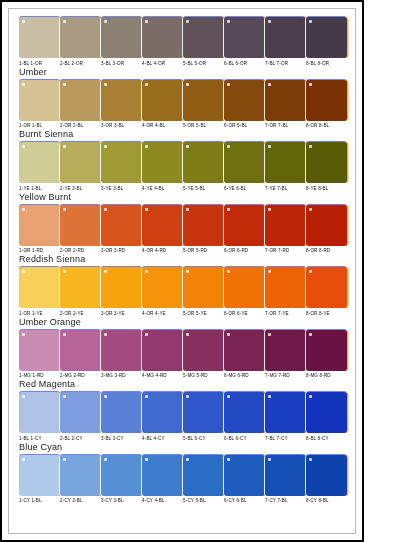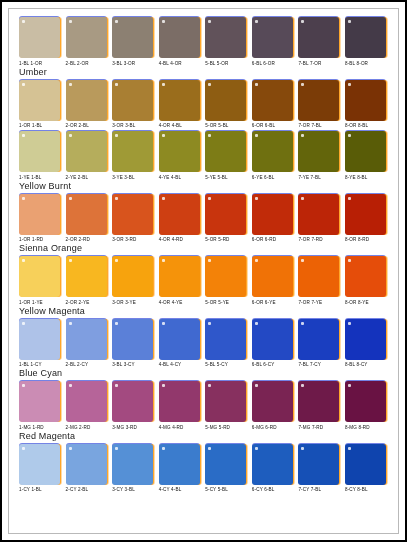--- a/index.html
+++ b/index.html
@@ -8,21 +8,21 @@
     background: #ffffff;
   }
   body {
     width: 407px;
     height: 542px;
     font-family: "Liberation Sans", sans-serif;
     overflow: hidden;
   }
   #chart-page {
     position: relative;
-    width: 407px;
+    width: 364px;
     height: 542px;
     box-sizing: border-box;
     background: #ffffff;
     border: 2px solid #000000;
   }
   #page-inner {
     position: absolute;
     left: 6px;
     top: 6px;
     right: 6px;
@@ -159,20 +159,21 @@
           </div>
           <div class="swatch-cell">
             <div class="swatch-chip" style="background: rgb(123, 60, 7);"></div>
             <div class="swatch-label">7-OR 7-BL</div>
           </div>
           <div class="swatch-cell">
             <div class="swatch-chip" style="background: rgb(122, 50, 5);"></div>
             <div class="swatch-label">8-OR 8-BL</div>
           </div>
         </div>
+        <div class="row-title">Burnt Sienna</div>
       </div>
       <div class="swatch-row">
         <div class="swatch-strip">
           <div class="swatch-cell">
             <div class="swatch-chip" style="background: rgb(207, 204, 149);"></div>
             <div class="swatch-label">1-YE 1-BL</div>
           </div>
           <div class="swatch-cell">
             <div class="swatch-chip" style="background: rgb(181, 173, 92);"></div>
             <div class="swatch-label">2-YE 2-BL</div>
@@ -232,21 +233,21 @@
           </div>
           <div class="swatch-cell">
             <div class="swatch-chip" style="background: rgb(188, 37, 7);"></div>
             <div class="swatch-label">7-OR 7-RD</div>
           </div>
           <div class="swatch-cell">
             <div class="swatch-chip" style="background: rgb(184, 31, 5);"></div>
             <div class="swatch-label">8-OR 8-RD</div>
           </div>
         </div>
-        <div class="row-title">Sienna Orange</div>
+        <div class="row-title">Reddish Sienna</div>
       </div>
       <div class="swatch-row">
         <div class="swatch-strip">
           <div class="swatch-cell">
             <div class="swatch-chip" style="background: rgb(247, 208, 90);"></div>
             <div class="swatch-label">1-OR 1-YE</div>
           </div>
           <div class="swatch-cell">
             <div class="swatch-chip" style="background: rgb(248, 183, 32);"></div>
             <div class="swatch-label">2-OR 2-YE</div>
@@ -269,21 +270,58 @@
           </div>
           <div class="swatch-cell">
             <div class="swatch-chip" style="background: rgb(236, 98, 5);"></div>
             <div class="swatch-label">7-OR 7-YE</div>
           </div>
           <div class="swatch-cell">
             <div class="swatch-chip" style="background: rgb(229, 77, 10);"></div>
             <div class="swatch-label">8-OR 8-YE</div>
           </div>
         </div>
-        <div class="row-title">Yellow Magenta</div>
+        <div class="row-title">Umber Orange</div>
+      </div>
+      <div class="swatch-row">
+        <div class="swatch-strip">
+          <div class="swatch-cell">
+            <div class="swatch-chip" style="background: rgb(203, 140, 180);"></div>
+            <div class="swatch-label">1-MG 1-RD</div>
+          </div>
+          <div class="swatch-cell">
+            <div class="swatch-chip" style="background: rgb(182, 100, 153);"></div>
+            <div class="swatch-label">2-MG 2-RD</div>
+          </div>
+          <div class="swatch-cell">
+            <div class="swatch-chip" style="background: rgb(163, 74, 128);"></div>
+            <div class="swatch-label">3-MG 3-RD</div>
+          </div>
+          <div class="swatch-cell">
+            <div class="swatch-chip" style="background: rgb(146, 56, 108);"></div>
+            <div class="swatch-label">4-MG 4-RD</div>
+          </div>
+          <div class="swatch-cell">
+            <div class="swatch-chip" style="background: rgb(135, 48, 95);"></div>
+            <div class="swatch-label">5-MG 5-RD</div>
+          </div>
+          <div class="swatch-cell">
+            <div class="swatch-chip" style="background: rgb(122, 36, 83);"></div>
+            <div class="swatch-label">6-MG 6-RD</div>
+          </div>
+          <div class="swatch-cell">
+            <div class="swatch-chip" style="background: rgb(110, 26, 73);"></div>
+            <div class="swatch-label">7-MG 7-RD</div>
+          </div>
+          <div class="swatch-cell">
+            <div class="swatch-chip" style="background: rgb(105, 18, 67);"></div>
+            <div class="swatch-label">8-MG 8-RD</div>
+          </div>
+        </div>
+        <div class="row-title">Red Magenta</div>
       </div>
       <div class="swatch-row">
         <div class="swatch-strip">
           <div class="swatch-cell">
             <div class="swatch-chip" style="background: rgb(174, 194, 232);"></div>
             <div class="swatch-label">1-BL 1-CY</div>
           </div>
           <div class="swatch-cell">
             <div class="swatch-chip" style="background: rgb(127, 158, 224);"></div>
             <div class="swatch-label">2-BL 2-CY</div>
@@ -307,57 +345,20 @@
           <div class="swatch-cell">
             <div class="swatch-chip" style="background: rgb(26, 62, 192);"></div>
             <div class="swatch-label">7-BL 7-CY</div>
           </div>
           <div class="swatch-cell">
             <div class="swatch-chip" style="background: rgb(20, 51, 189);"></div>
             <div class="swatch-label">8-BL 8-CY</div>
           </div>
         </div>
         <div class="row-title">Blue Cyan</div>
-      </div>
-      <div class="swatch-row">
-        <div class="swatch-strip">
-          <div class="swatch-cell">
-            <div class="swatch-chip" style="background: rgb(203, 140, 180);"></div>
-            <div class="swatch-label">1-MG 1-RD</div>
-          </div>
-          <div class="swatch-cell">
-            <div class="swatch-chip" style="background: rgb(182, 100, 153);"></div>
-            <div class="swatch-label">2-MG 2-RD</div>
-          </div>
-          <div class="swatch-cell">
-            <div class="swatch-chip" style="background: rgb(163, 74, 128);"></div>
-            <div class="swatch-label">3-MG 3-RD</div>
-          </div>
-          <div class="swatch-cell">
-            <div class="swatch-chip" style="background: rgb(146, 56, 108);"></div>
-            <div class="swatch-label">4-MG 4-RD</div>
-          </div>
-          <div class="swatch-cell">
-            <div class="swatch-chip" style="background: rgb(135, 48, 95);"></div>
-            <div class="swatch-label">5-MG 5-RD</div>
-          </div>
-          <div class="swatch-cell">
-            <div class="swatch-chip" style="background: rgb(122, 36, 83);"></div>
-            <div class="swatch-label">6-MG 6-RD</div>
-          </div>
-          <div class="swatch-cell">
-            <div class="swatch-chip" style="background: rgb(110, 26, 73);"></div>
-            <div class="swatch-label">7-MG 7-RD</div>
-          </div>
-          <div class="swatch-cell">
-            <div class="swatch-chip" style="background: rgb(105, 18, 67);"></div>
-            <div class="swatch-label">8-MG 8-RD</div>
-          </div>
-        </div>
-        <div class="row-title">Red Magenta</div>
       </div>
       <div class="swatch-row">
         <div class="swatch-strip">
           <div class="swatch-cell">
             <div class="swatch-chip" style="background: rgb(175, 202, 234);"></div>
             <div class="swatch-label">1-CY 1-BL</div>
           </div>
           <div class="swatch-cell">
             <div class="swatch-chip" style="background: rgb(121, 165, 223);"></div>
             <div class="swatch-label">2-CY 2-BL</div>

